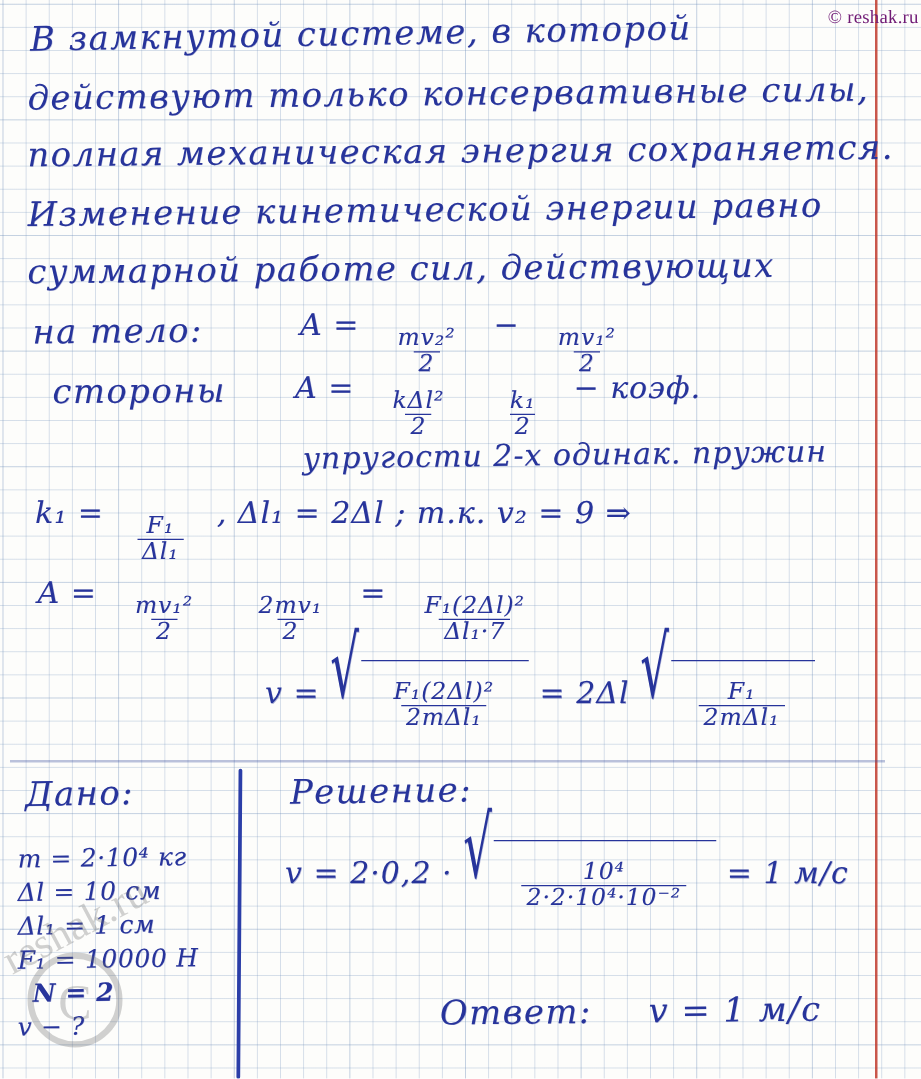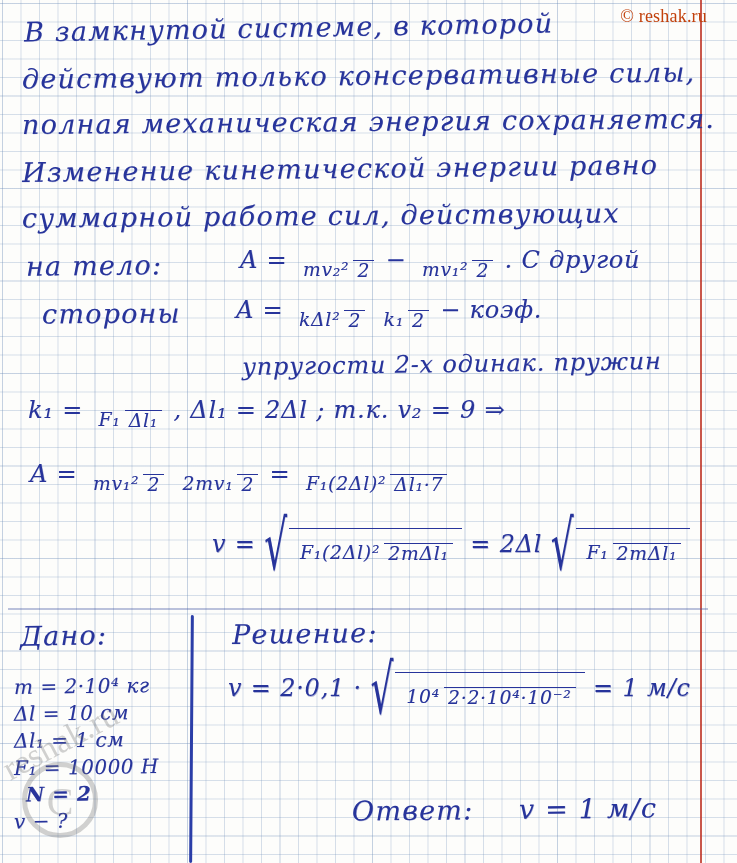--- a/index.html
+++ b/index.html
@@ -83,24 +83,24 @@
   .hw.l {            
     font-size: 27px;
     letter-spacing: 1.2px;
   }
   .hw.m { font-size: 24px; letter-spacing: .8px; }
   .hw.s { font-size: 20px; letter-spacing: .5px; }
 
   
   .frac {
     display: inline-flex;
-    flex-direction: row;
+    flex-direction: column;
     align-items: center;
     vertical-align: -0.45em;
-    margin: 0 3px;
+    margin: 0 18px;
     font-size: .78em;
     line-height: 1.05;
   }
   .frac .num { padding: 0 4px; }
   .frac .den { padding: 0 4px; border-top: 1.6px solid #27349b; }
 
   
   .sqrt {
     display: inline-flex;
     align-items: stretch;
@@ -115,24 +115,24 @@
   }
   .sqrt .radicand {
     border-top: 1.6px solid #27349b;
     padding: 2px 6px 0 4px;
   }
 
   
   #wm-top {
     position: absolute;
     top: 6px;
-    right: 30px;
+    right: 2px;
     font-family: "Liberation Serif", serif;
-    font-size: 18px;
-    color: #c2410c;
+    font-size: 15px;
+    color: #701a75;
     letter-spacing: .2px;
   }
   #wm-bottom {
     position: absolute;
     left: 8px;
     bottom: 4px;
     width: 215px;
     height: 115px;
     opacity: .30;
     pointer-events: none;
@@ -191,21 +191,20 @@
     <span>A =</span>
     <span class="frac">
       <span class="num">mv₂²</span>
       <span class="den">2</span>
     </span>
     <span>−</span>
     <span class="frac">
       <span class="num">mv₁²</span>
       <span class="den">2</span>
     </span>
-    <span>. С другой</span>
   </div>
 
   <div class="hw l" style="left:42px; top:300px; transform:rotate(-0.4deg);">стороны</div>
 
   <div class="hw m" style="left:236px; top:298px;">
     <span>A =</span>
     <span class="frac">
       <span class="num">kΔl²</span>
       <span class="den">2</span>
     </span>
@@ -275,21 +274,21 @@
   <div class="hw s" style="left:14px; top:676px; transform:rotate(-0.8deg);">m = 2·10⁴ кг</div>
   <div class="hw s" style="left:14px; top:703px; transform:rotate(-0.8deg);">Δl = 10 см</div>
   <div class="hw s" style="left:14px; top:730px; transform:rotate(-0.8deg);">Δl₁ = 1 см</div>
   <div class="hw s" style="left:14px; top:757px; transform:rotate(-0.8deg);">F₁ = 10000 Н</div>
   <div class="hw s" style="left:26px; top:784px; transform:rotate(-0.8deg);font-weight:bold;">N = 2</div>
   <div class="hw s" style="left:14px; top:811px; transform:rotate(-0.8deg);">v − ?</div>
 
   <div class="hw l" style="left:232px; top:620px; transform:rotate(-0.8deg);">Решение:</div>
 
   <div class="hw m" style="left:228px; top:672px;">
-    <span>v = 2·0,1 ·</span>
+    <span>v = 2·0,2 ·</span>
     <span class="sqrt">
       <span class="radical">√</span>
       <span class="radicand">
         <span class="frac">
           <span class="num">10⁴</span>
           <span class="den">2·2·10⁴·10⁻²</span>
         </span>
       </span>
     </span>
     <span>= 1 м/с</span>

